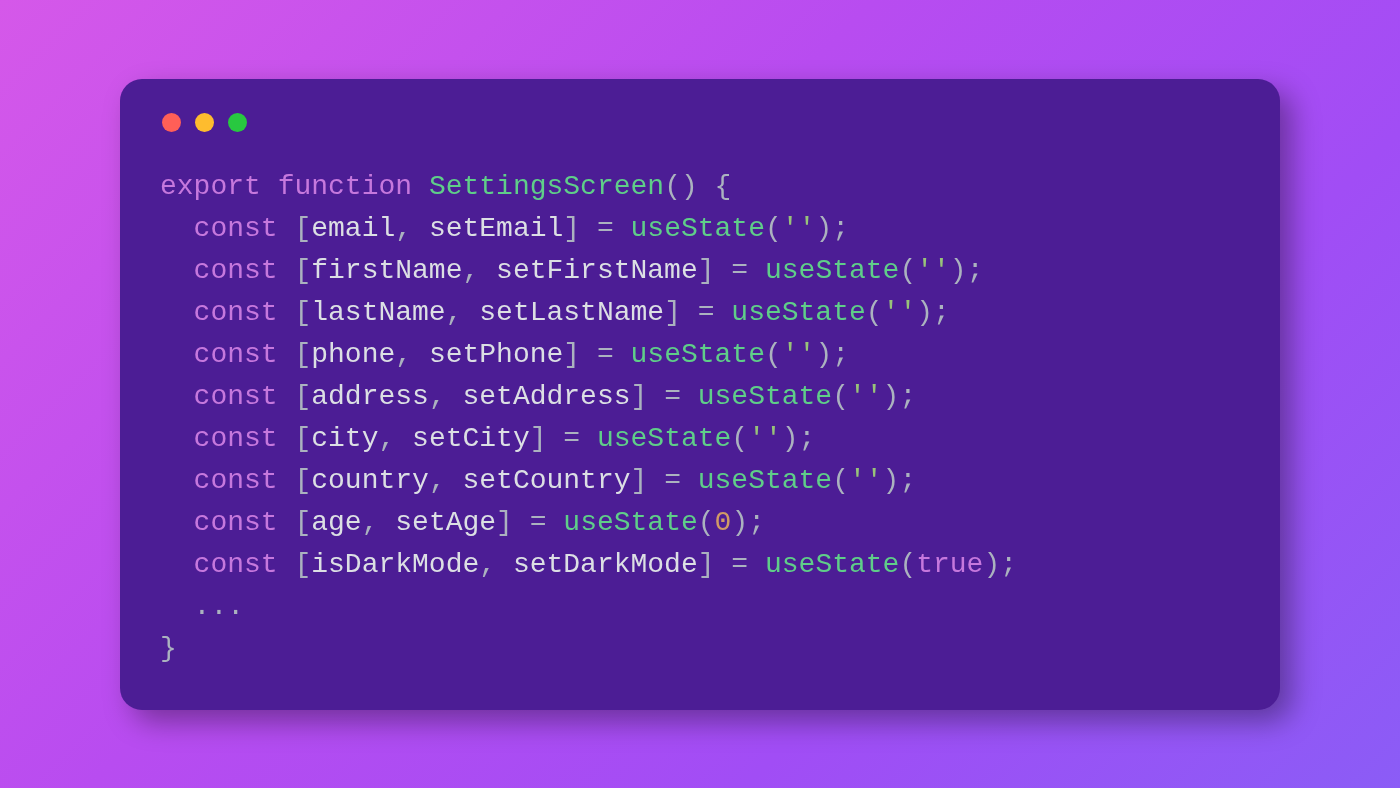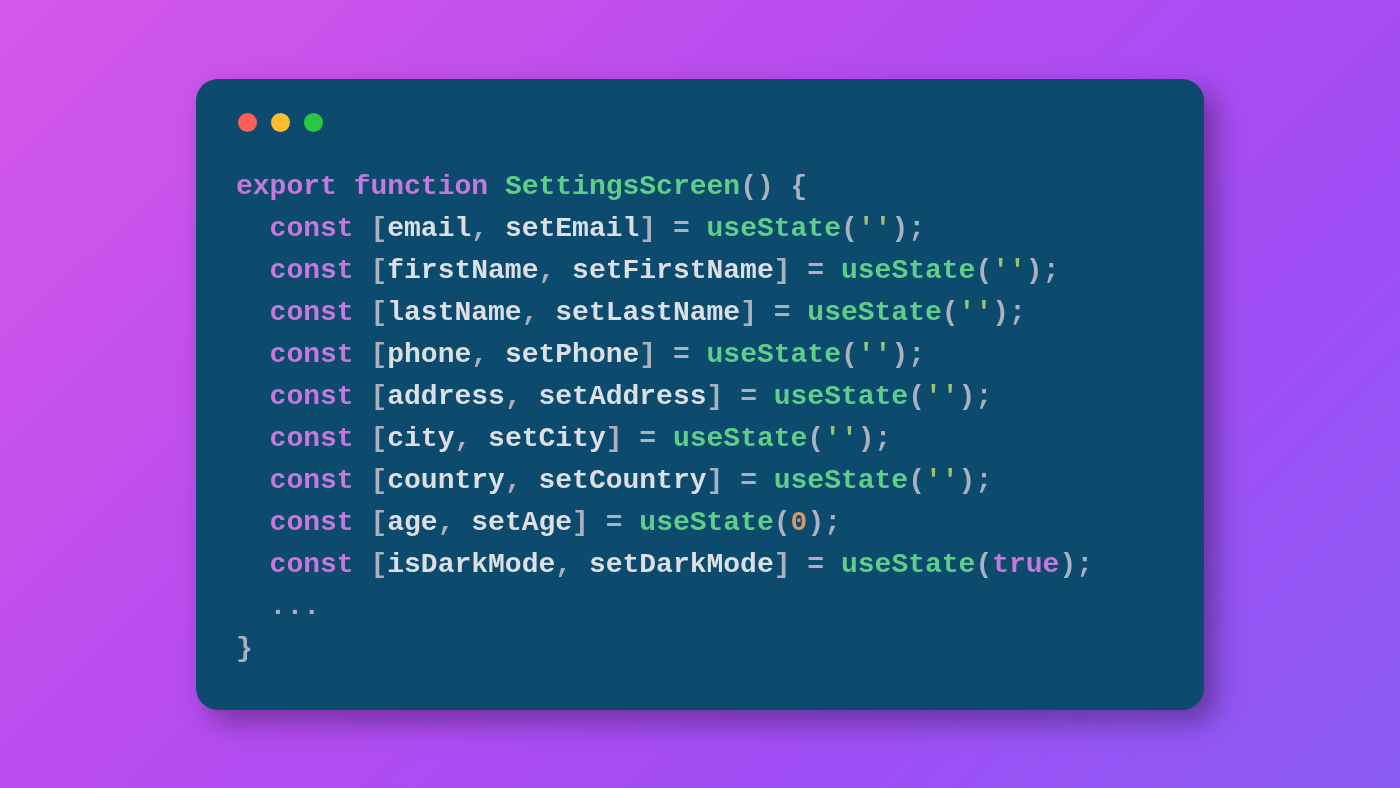--- a/index.html
+++ b/index.html
@@ -10,27 +10,26 @@
     overflow: hidden;
   }
   body {
     background: linear-gradient(135deg, #d558e9 0%, #b84cf0 40%, #a14df5 70%, #8b5cf6 100%);
     display: flex;
     align-items: center;
     justify-content: center;
     font-family: ui-monospace, SFMono-Regular, "SF Mono", Menlo, Monaco, Consolas, "Liberation Mono", "Courier New", monospace;
   }
   .window {
-    width: 1008px;
-    background: #0c4a6e;
+    width: 1160px;
+    background: #4c1d95;
     border-radius: 22px;
     box-shadow: 12px 12px 28px rgba(0,0,0,0.35);
     padding: 28px 40px 40px 40px;
     box-sizing: border-box;
-    font-weight: bold;
   }
   .titlebar {
     display: flex;
     gap: 14px;
     padding: 6px 2px 34px 2px;
   }
   .dot {
     width: 19px;
     height: 19px;
     border-radius: 50%;

